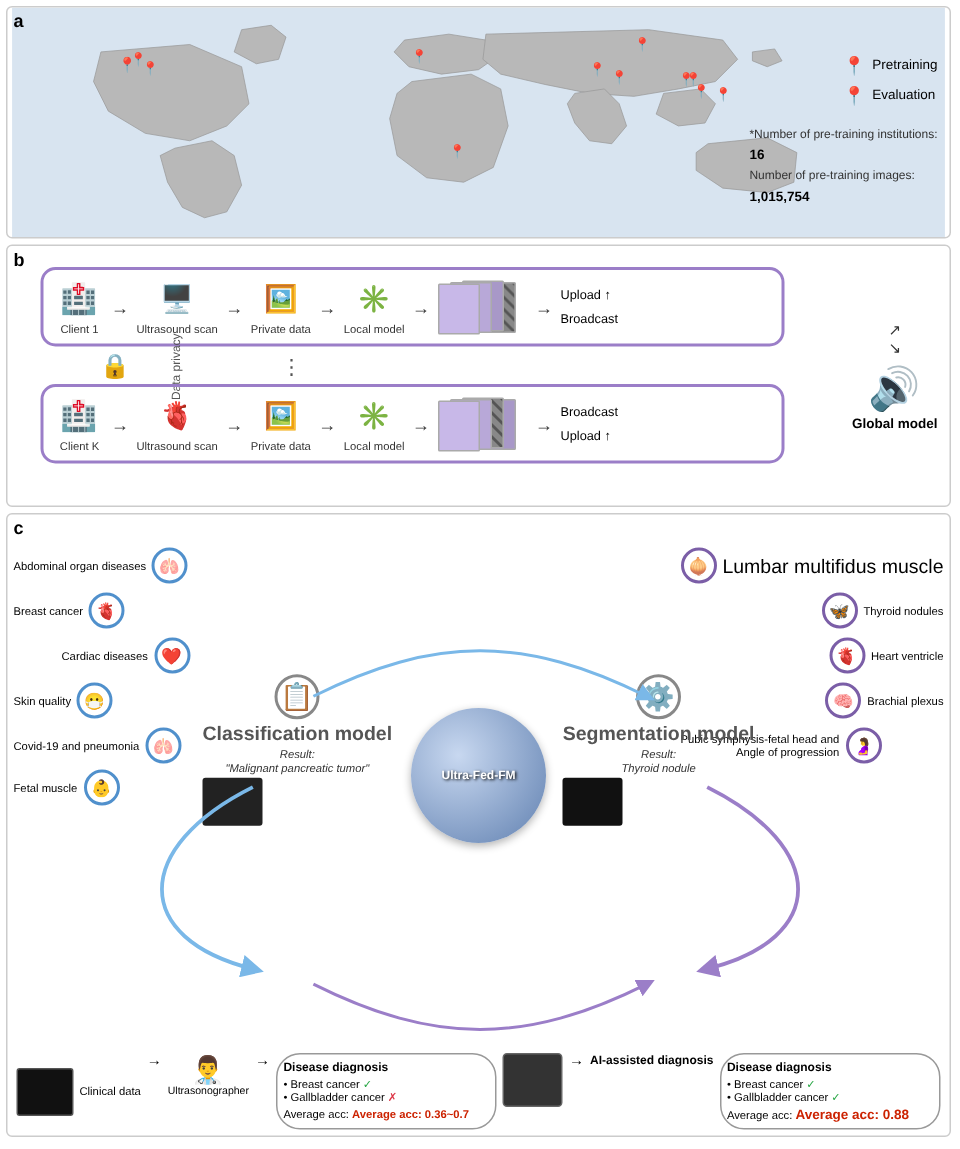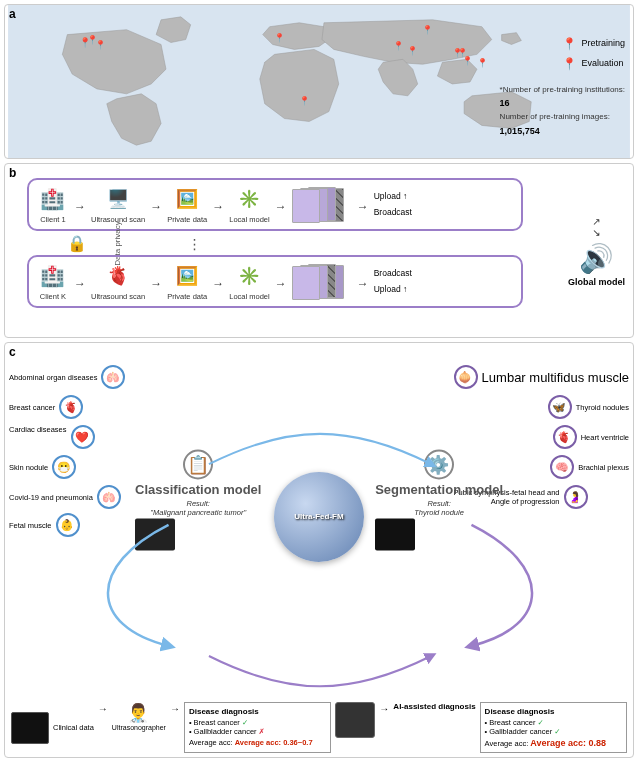--- a/index.html
+++ b/index.html
@@ -140,21 +140,21 @@
       bottom: 4px;
       left: 0;
       right: 0;
       display: flex;
       gap: 4px;
       padding: 0 6px;
     }
     .bottom-box {
       flex: 1;
       border: 1px solid #999;
-      border-radius: 0;
+      border-radius: 16px;
       padding: 4px;
       font-size: 7.5px;
     }
     .bottom-box-title {
       font-weight: bold;
       font-size: 8px;
       margin-bottom: 2px;
     }
     .check-green { color: #28a745; }
     .x-red { color: #dc3545; }
@@ -486,26 +486,26 @@
 
       <div style="position:absolute; left:4px; top:22px;">
         <div style="margin-bottom:6px; display:flex; align-items:center; gap:4px;">
           <span style="font-size:7.5px;">Abdominal organ diseases</span>
           <div class="disease-icon-circle-blue" style="width:24px;height:24px;font-size:11px;">🫁</div>
         </div>
         <div style="margin-bottom:6px; display:flex; align-items:center; gap:4px;">
           <span style="font-size:7.5px;">Breast cancer</span>
           <div class="disease-icon-circle-blue" style="width:24px;height:24px;font-size:11px;">🫀</div>
         </div>
-        <div style="margin-bottom:6px; display:flex; align-items:flex-start; gap:4px;">
+        <div style="margin-bottom:6px; display:flex; align-items:center; gap:4px;margin-left:32px;">
           <span style="font-size:7.5px;">Cardiac diseases</span>
           <div class="disease-icon-circle-blue" style="width:24px;height:24px;font-size:11px;">❤️</div>
         </div>
         <div style="margin-bottom:6px; display:flex; align-items:center; gap:4px;">
-          <span style="font-size:7.5px;">Skin nodule</span>
+          <span style="font-size:7.5px;">Skin quality</span>
           <div class="disease-icon-circle-blue" style="width:24px;height:24px;font-size:11px;">😷</div>
         </div>
         <div style="margin-bottom:4px; display:flex; align-items:center; gap:4px;">
           <span style="font-size:7.5px;">Covid-19 and pneumonia</span>
           <div class="disease-icon-circle-blue" style="width:24px;height:24px;font-size:11px;">🫁</div>
         </div>
         <div style="display:flex; align-items:center; gap:4px;">
           <span style="font-size:7.5px;">Fetal muscle</span>
           <div class="disease-icon-circle-blue" style="width:24px;height:24px;font-size:11px;">👶</div>
         </div>

